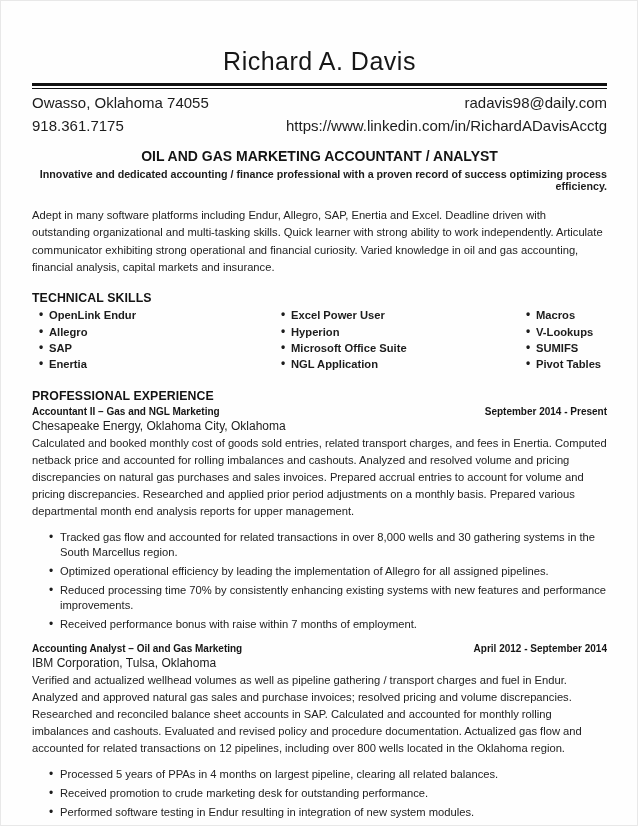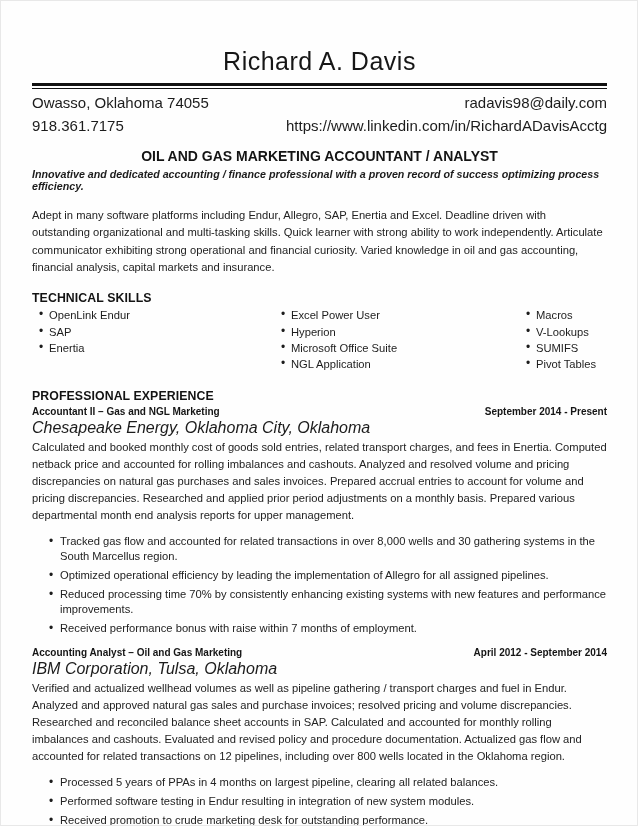--- a/index.html
+++ b/index.html
@@ -41,23 +41,22 @@
   .contact-right { text-align: right; }
 
   .headline {
     text-align: center;
     font-weight: bold;
     font-size: 14px;
     margin-top: 11px;
     color: #141414;
   }
   .tagline {
-    text-align: left;
-    font-weight: bold;
-    font-style: italic;
+    text-align: right;
+    font-weight: bold;
     font-size: 10.7px;
     margin-top: 4px;
   }
   .summary {
     font-size: 11.2px;
     line-height: 1.55;
     margin-top: 15px;
     color: #222222;
   }
 
@@ -78,20 +77,21 @@
   }
   ul.plain-list {
     list-style: none;
     padding-left: 17px;
   }
   ul.plain-list li {
     font-size: 11.2px;
     line-height: 1.28;
     position: relative;
     padding-left: 0;
+    font-weight: bold;
   }
   ul.plain-list li::before {
     content: "\2022";
     position: absolute;
     left: -10px;
     top: -1px;
     font-size: 12px;
     color: #1c1c1c;
   }
   .skills-grid li { margin-bottom: 2px; }
@@ -100,22 +100,21 @@
   .job { margin-top: 11px; }
   .job-header {
     display: flex;
     justify-content: space-between;
     font-size: 10px;
     font-weight: bold;
     color: #151515;
     text-align: center;
   }
   .job-company {
-    font-style: italic;
-    font-size: 16px;
+    font-size: 12px;
     margin-top: 2px;
   }
   .job-description {
     font-size: 11.2px;
     line-height: 1.52;
     margin-top: 2px;
     color: #222222;
   }
   ul.bullet-list {
     list-style: none;
@@ -159,20 +158,21 @@
 
   <div class="headline">OIL AND GAS MARKETING ACCOUNTANT / ANALYST</div>
   <div class="tagline">Innovative and dedicated accounting / finance professional with a proven record of success optimizing process efficiency.</div>
   <p class="summary">Adept in many software platforms including Endur, Allegro, SAP, Enertia and Excel. Deadline driven with outstanding organizational and multi-tasking skills. Quick learner with strong ability to work independently. Articulate communicator exhibiting strong operational and financial curiosity. Varied knowledge in oil and gas accounting, financial analysis, capital markets and insurance.</p>
 
   <div class="section-heading">TECHNICAL SKILLS</div>
   <div class="skills-grid">
     <ul class="plain-list">
 
     <li>OpenLink Endur</li>
+        <li>Allegro</li>
         <li>SAP</li>
         <li>Enertia</li>
       </ul>
     <ul class="plain-list">
 
     <li>Excel Power User</li>
         <li>Hyperion</li>
         <li>Microsoft Office Suite</li>
         <li>NGL Application</li>
       </ul>
@@ -206,18 +206,18 @@
   <div class="job">
     <div class="job-header">
       <span>Accounting Analyst – Oil and Gas Marketing</span>
       <span>April 2012 - September 2014</span>
     </div>
     <div class="job-company">IBM Corporation, Tulsa, Oklahoma</div>
     <p class="job-description">Verified and actualized wellhead volumes as well as pipeline gathering / transport charges and fuel in Endur. Analyzed and approved natural gas sales and purchase invoices; resolved pricing and volume discrepancies. Researched and reconciled balance sheet accounts in SAP. Calculated and accounted for monthly rolling imbalances and cashouts. Evaluated and revised policy and procedure documentation. Actualized gas flow and accounted for related transactions on 12 pipelines, including over 800 wells located in the Oklahoma region.</p>
     <ul class="bullet-list">
 
     <li>Processed 5 years of PPAs in 4 months on largest pipeline, clearing all related balances.</li>
+        <li>Received promotion to crude marketing desk for outstanding performance.</li>
         <li>Performed software testing in Endur resulting in integration of new system modules.</li>
-        <li>Received promotion to crude marketing desk for outstanding performance.</li>
       </ul>
   </div>
 
 </div>
 
 </body></html>

